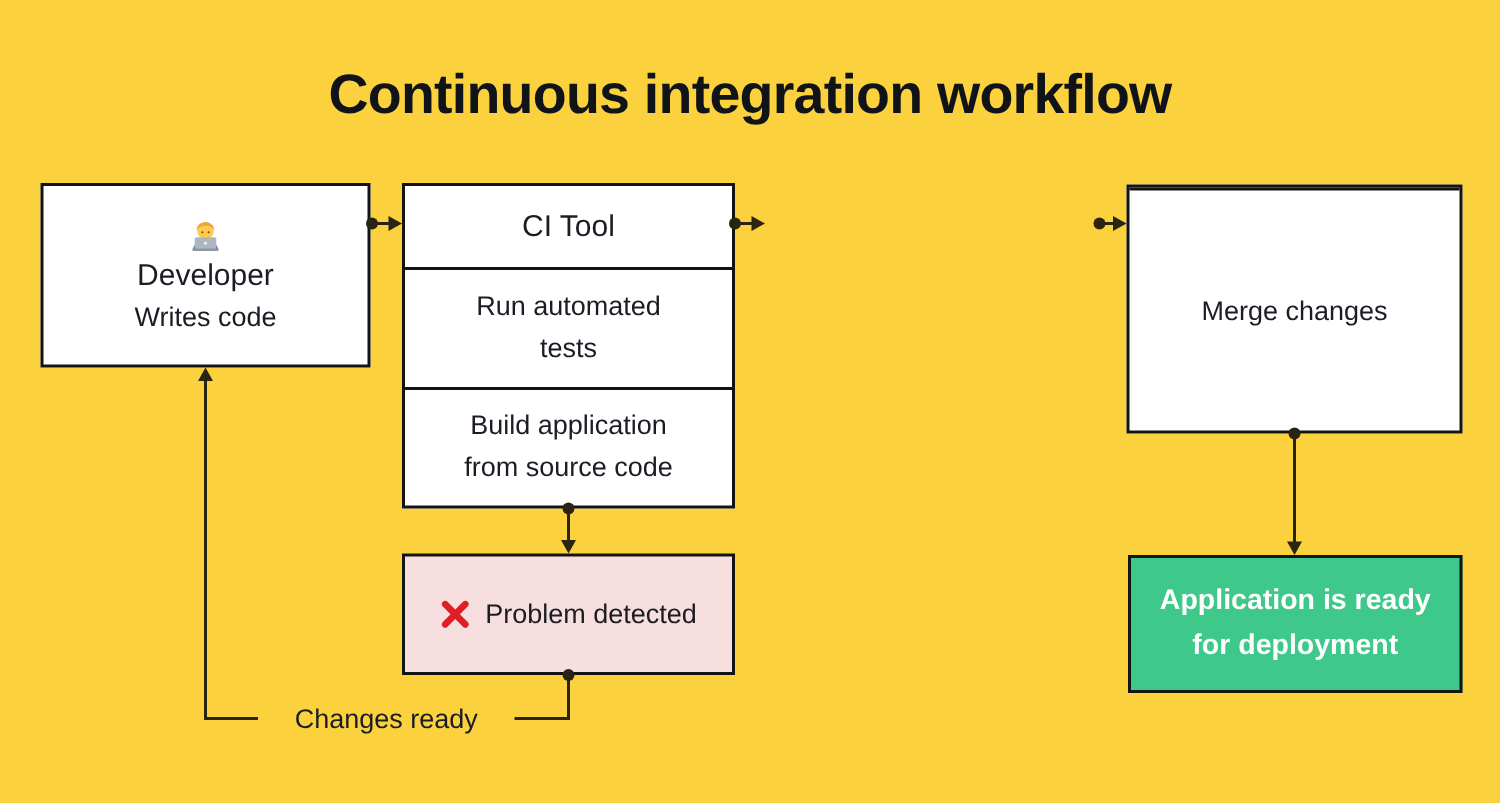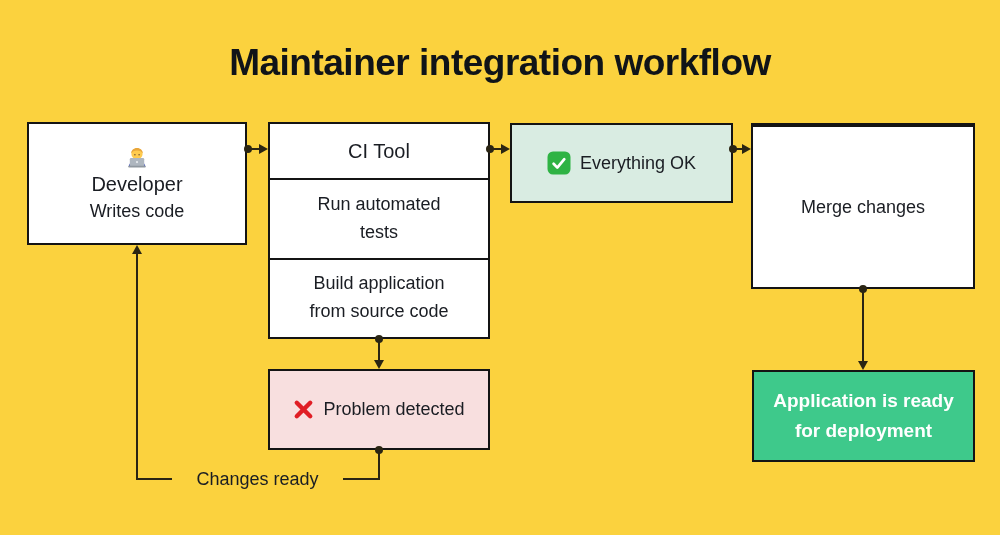--- a/index.html
+++ b/index.html
@@ -59,21 +59,21 @@
   .arr-u{border-left:5px solid transparent;border-right:5px solid transparent;border-bottom:9px solid var(--line)}
   .edge-label{position:absolute;left:175px;top:469px;width:165px;text-align:center;
               font-size:18px;color:var(--text)}
   .icon{line-height:0}
 </style>
 </head>
 <body>
 
 <div class="canvas">
 
-  <div class="title">Maintainer integration workflow</div>
+  <div class="title">Continuous integration workflow</div>
 
   <div class="box dev col-center">
     <span class="icon">
       <svg width="24" height="23" viewBox="0 0 24 22">
         <circle cx="12" cy="8.4" r="5.6" fill="#FFCB4E"></circle>
         <path d="M12 2.5c-3.4 0-5.8 2.4-5.9 5.5 1.4-1.9 2.6-3 5.9-3s4.5 1.1 5.9 3C17.8 4.9 15.4 2.5 12 2.5z" fill="#E9A63A"></path>
         <circle cx="9.9" cy="9.3" r="0.7" fill="#66492F"></circle>
         <circle cx="14.1" cy="9.3" r="0.7" fill="#66492F"></circle>
         <path d="M3.5 21c0.5-3.2 3-5 5-5.6h7c2 0.6 4.5 2.4 5 5.6z" fill="#5B6BBF"></path>
         <rect x="4.8" y="12.6" width="14.4" height="8" rx="1.2" fill="#AEB6BF"></rect>
@@ -88,29 +88,20 @@
   <div class="box ci">
     <div class="ci-header node-title">CI Tool</div>
     <div class="ci-cell">
       <span>Run automated tests</span>
     </div>
     <div class="ci-cell">
       <span>Build application from source code</span>
     </div>
   </div>
 
-  <div class="box ok row-center">
-    <span class="icon">
-      <svg width="24" height="24" viewBox="0 0 24 24">
-        <rect x="0.5" y="0.5" width="23" height="23" rx="5.5" fill="#2FB344"></rect>
-        <path d="M6.6 12.8l3.7 3.8 7-8.4" stroke="#FFFFFF" stroke-width="2.7" fill="none" stroke-linecap="round" stroke-linejoin="round"></path>
-      </svg>
-    </span>
-    <span>Everything OK</span>
-  </div>
 
   <div class="box maint">
     <div class="maint-cell">Merge changes</div>
   </div>
 
   <div class="box prob row-center">
     <span class="icon">
       <svg width="21" height="21" viewBox="0 0 20 20">
         <path d="M3.6 3.6L16.4 16.4M16.4 3.6L3.6 16.4" stroke="#E01E25" stroke-width="4.2" stroke-linecap="round"></path>
       </svg>

